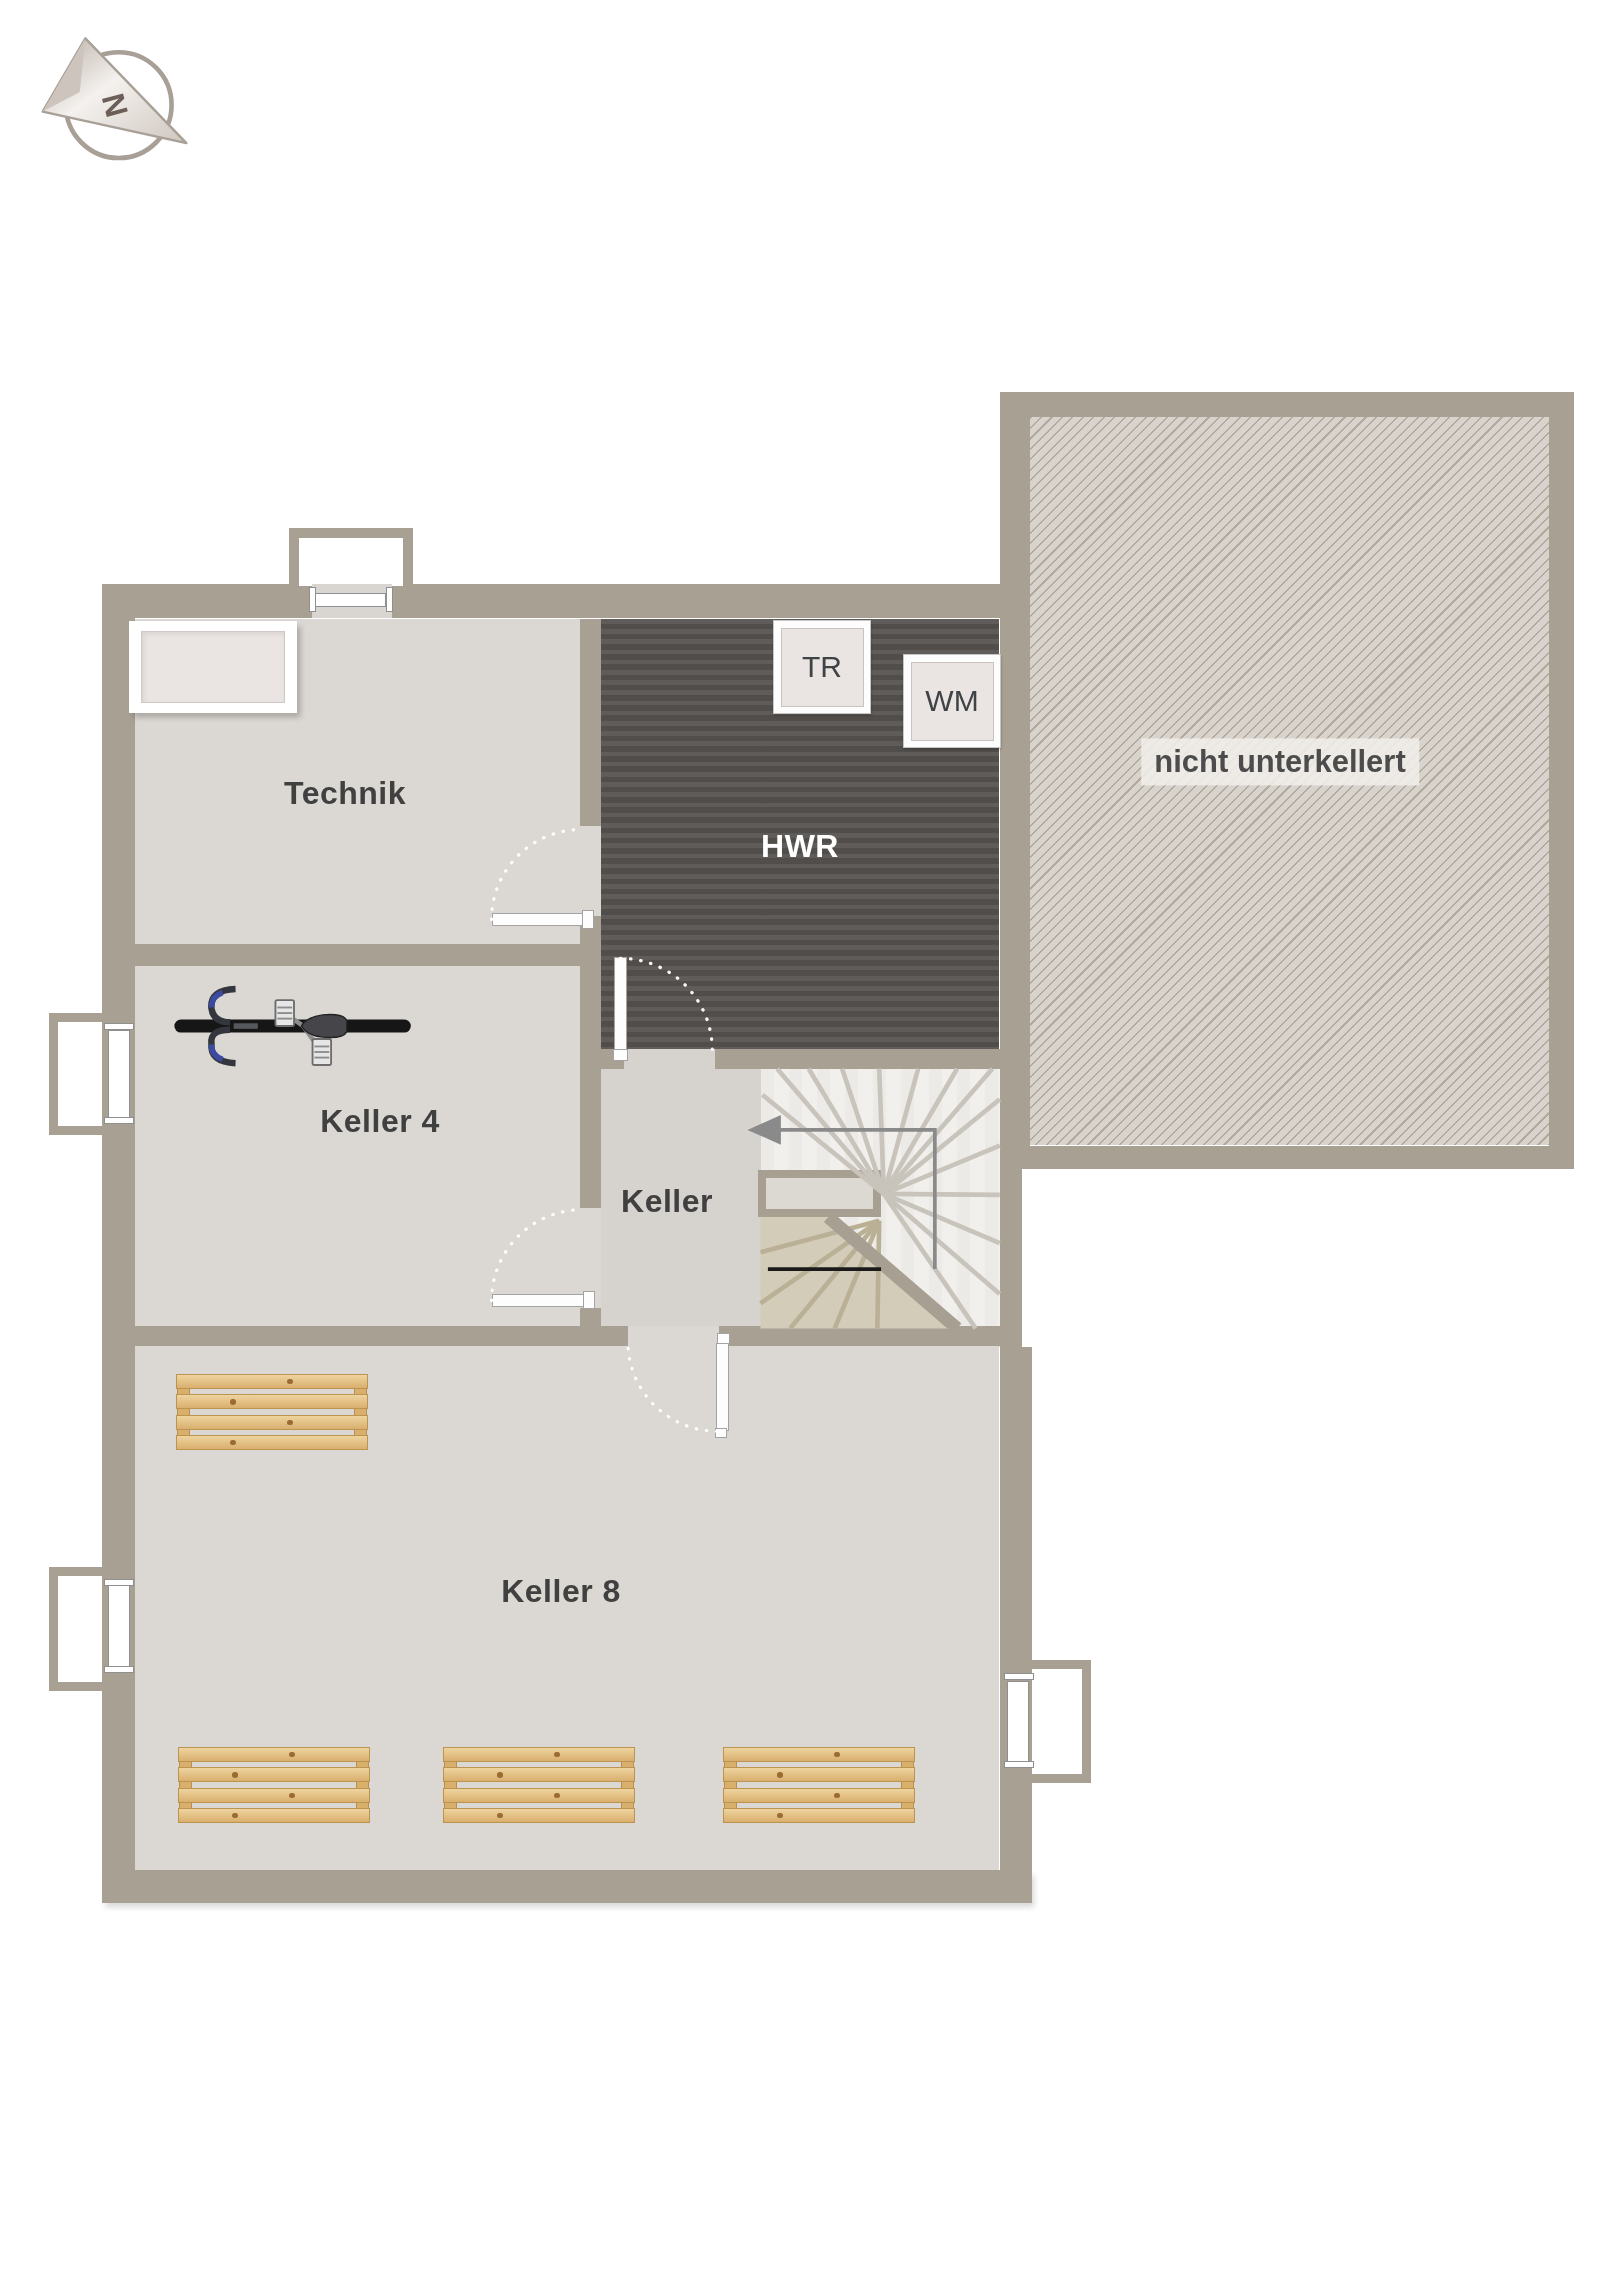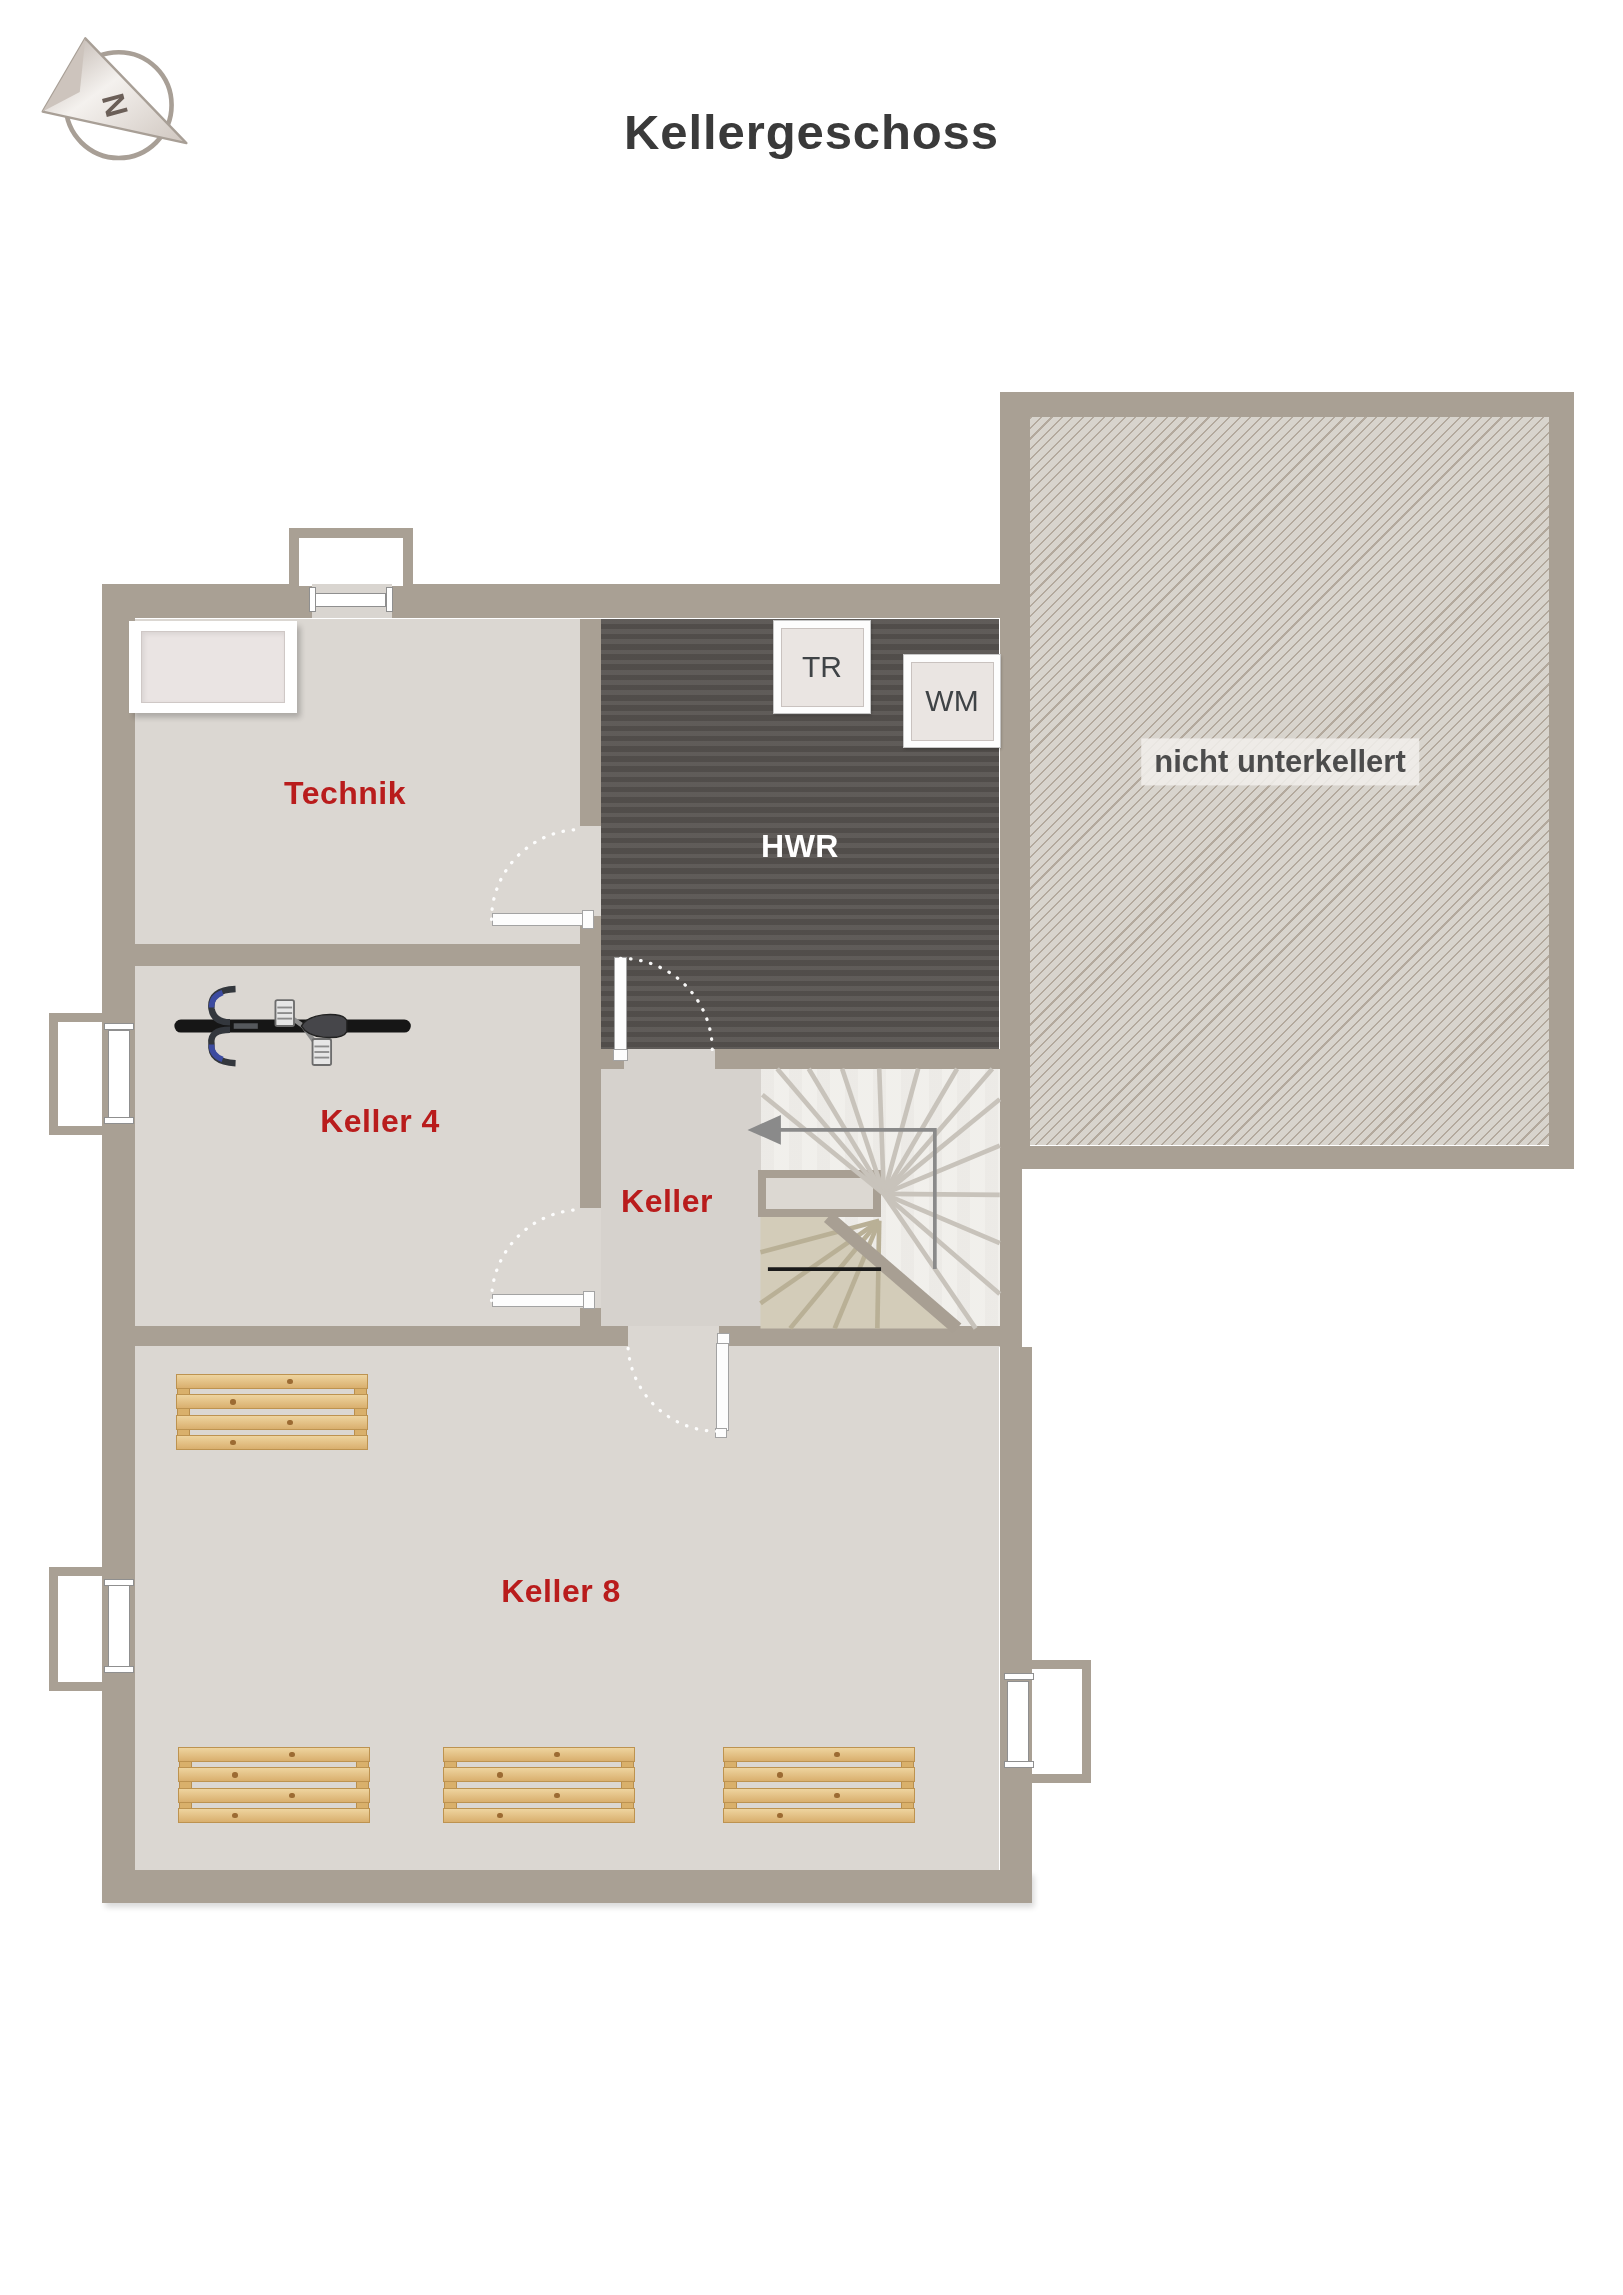--- a/index.html
+++ b/index.html
@@ -18,21 +18,21 @@
      background-image:repeating-linear-gradient(135deg,#b3a99d 0 1.5px,transparent 1.5px 7.4px);}
   .bumpout{position:absolute;background:#fff;border:9.3px solid #a9a094;}
   .bumpout.no-r{border-right:none;}
   .bumpout.no-b{border-bottom:none;}
   .bumpout.no-l{border-left:none;}
   .window{position:absolute;background:#ffffff;border:1.9px solid #8f8f8f;box-sizing:border-box;}
   .cap{position:absolute;background:#ffffff;border:0.9px solid #8f8f8f;box-sizing:border-box;}
   .door{position:absolute;background:#fdfdfd;border:1.9px solid #a3a3a3;box-sizing:border-box;}
   .jamb{position:absolute;background:#fdfdfd;border:0.9px solid #a3a3a3;box-sizing:border-box;}
   .rlabel{position:absolute;transform:translate(-50%,-50%);font-size:32px;font-weight:bold;
-          color:#b91c1c;white-space:nowrap;letter-spacing:0.5px;}
+          color:#404040;white-space:nowrap;letter-spacing:0.5px;}
   .rlabel.on-dark{color:#ffffff;}
   .pill{position:absolute;transform:translate(-50%,-50%);font-size:31px;font-weight:bold;color:#4c4c4c;
         background:rgba(240,238,234,0.88);padding:5.6px 13px;white-space:nowrap;}
   .title{position:absolute;top:104px;left:0;width:100%;text-align:center;font-size:49px;
          font-weight:bold;color:#3a3a3a;letter-spacing:0.9px;}
   .appl{position:absolute;background:#fdfdfd;border:1.9px solid #c6c6c6;box-shadow:0.9px 1.9px 2.8px rgba(0,0,0,0.25);}
   .appl .inner{position:absolute;left:6.5px;top:6.5px;right:6.5px;bottom:6.5px;background:#eae5e2;
          border:0.9px solid #c9c2bf;display:flex;align-items:center;justify-content:center;
          font-size:30px;color:#3f4346;}
   .winbox{position:absolute;background:#ffffff;box-shadow:3.7px 4.6px 5.6px rgba(0,0,0,0.22);}
@@ -51,21 +51,20 @@
   .overlay{position:absolute;left:0;top:0;pointer-events:none;}
   .arc{fill:none;stroke:#ffffff;stroke-width:3.5;stroke-linecap:round;stroke-dasharray:0.5 10.5;opacity:0.95;}
   .fanline{stroke:#c8c3bb;stroke-width:5;}
   .woodline{stroke:#b9b096;stroke-width:5;}
 </style>
 </head>
 <body>
 
 <div class="canvas">
 
-  <div class="title">Kellergeschoss</div>
 
   <div class="floor f-light" style="left:135px;top:619px;width:466px;height:348px;"></div>
   <div class="floor f-dark" style="left:601px;top:619px;width:398px;height:430px;"></div>
   <div class="floor f-vor" style="left:601px;top:1049px;width:399px;height:298px;"></div>
   <div class="floor f-stair" style="left:761px;top:1069px;width:239px;height:260px;"></div>
   <div class="floor f-light" style="left:135px;top:967px;width:466px;height:360px;"></div>
   <div class="floor f-light" style="left:135px;top:1326px;width:864px;height:544px;"></div>
   <div class="floor hatch" style="left:1030px;top:417px;width:519px;height:728px;"></div>
 
   <div class="wall" style="left:102px;top:584px;width:928px;height:34px;"></div>

